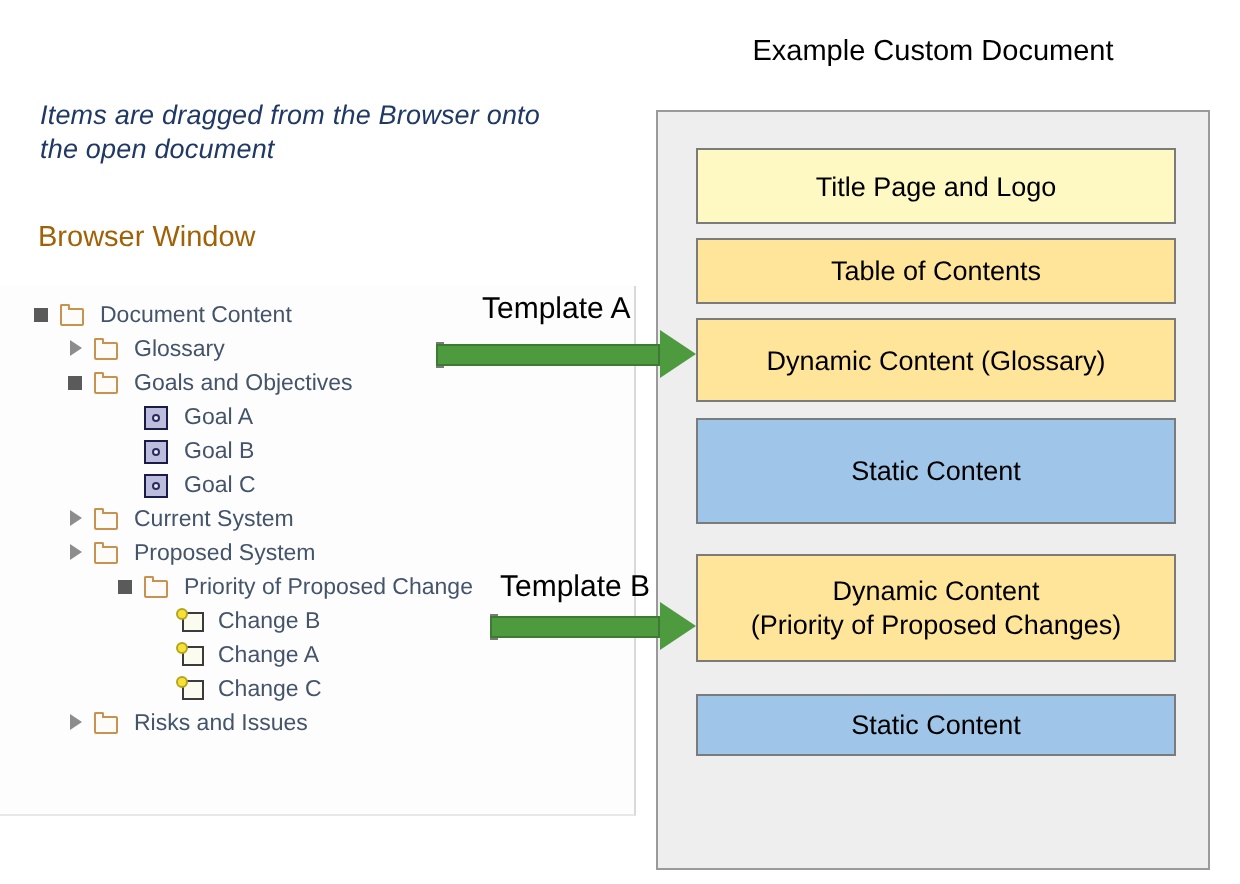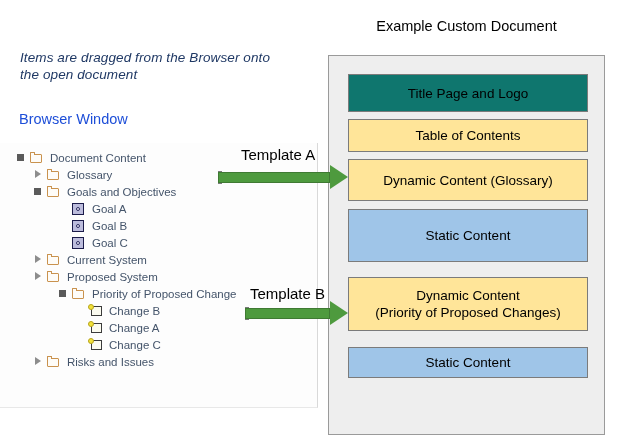--- a/index.html
+++ b/index.html
@@ -31,21 +31,21 @@
     font-size: 13.5px;
     line-height: 17px;
     color: #1f3864;
     letter-spacing: 0.1px;
   }
   .browser-window-title {
     position: absolute;
     left: 19px;
     top: 111px;
     font-size: 14.5px;
-    color: #1d4ed8;
+    color: #a16207;
   }
 
   
   .tree-panel {
     position: absolute;
     left: 0px;
     top: 143px;
     width: 318px;
     height: 265px;
     background: #fdfdfd;
@@ -220,21 +220,21 @@
     border: 1px solid #7b7b7b;
     box-sizing: border-box;
     display: flex;
     align-items: center;
     justify-content: center;
     text-align: center;
     font-size: 13.5px;
     color: #000000;
     line-height: 17px;
   }
-  .blk-pink   { background: #0f766e; }
+  .blk-pink   { background: #fef9c3; }
   .blk-yellow { background: #ffe599; }
   .blk-blue   { background: #9fc5e8; }
 
   
   .arrow {
     position: absolute;
     height: 26px;
   }
   .arrow .shaft {
     position: absolute;

